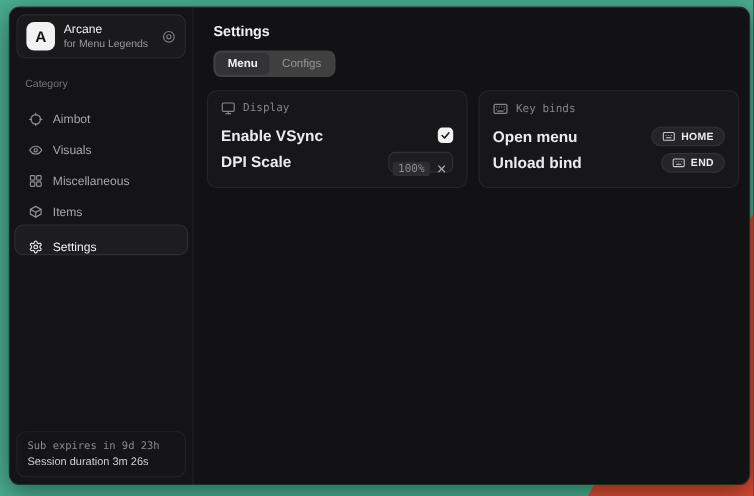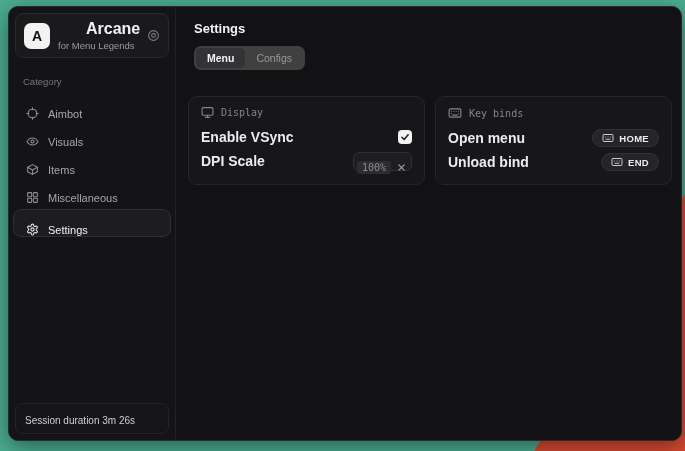--- a/index.html
+++ b/index.html
@@ -15,21 +15,21 @@
 
   
   .sidebar { width:167px; background:#141416; border-right:1px solid #232327;
     display:flex; flex-direction:column; flex-shrink:0; }
   .brand-card { margin:6px; padding:6px 8px; background:#1a1a1d; border:1px solid #2a2a2e;
     border-radius:8px; display:flex; align-items:center; gap:8px; }
   .logo { width:26px; height:26px; background:#f2f2f2; border-radius:7px;
     color:#111; font-weight:bold; font-size:14px; display:flex; align-items:center;
     justify-content:center; flex-shrink:0; }
   .brand-text { flex:1; min-width:0; }
-  .brand-title { font-size:16px; font-weight:bold; color:#f2f2f4;margin-left:28px; }
+  .brand-title { font-size:11px; font-weight:normal; color:#f2f2f4; }
   .brand-sub { font-size:9.5px; color:#9a9aa0; margin-top:2px; white-space:nowrap; }
   .brand-icon { color:#7c7c82; display:flex; }
 
   .category { font-size:9.5px; color:#76767d; margin:12px 14px 6px; }
 
   .nav { display:flex; flex-direction:column; }
   .nav-item { height:28px; display:flex; align-items:flex-end; gap:9px;
     padding:0 12px; margin:0 4px; color:#a6a6ac; font-size:11px; border-radius:8px;
     border:1px solid transparent; cursor:default; }
   .nav-item .nv-icon { display:flex; color:#8e8e94; }
@@ -43,21 +43,21 @@
   .sub-line2 { font-size:10px; color:#cfcfd3; margin-top:4px; }
 
   
   .main { flex:1; padding:14px 12px; }
   .page-title { font-size:13px; font-weight:bold; color:#f2f2f4; margin-left:6px; }
   .tabs { display:inline-flex; background:#404040; border-radius:7px; padding:2px;
     margin:10px 0 0 6px; }
   .tab { font-size:10.5px; color:#96969c; padding:4px 11px; border-radius:5px; cursor:default; }
   .tab.selected { background:#323237; color:#f2f2f4; font-weight:bold; }
 
-  .cards { display:flex; gap:10px; margin-top:26px;border-radius:26px; }
+  .cards { display:flex; gap:10px; margin-top:12px;border-radius:26px; }
   .card { width:237px; background:#17171a; border:1px solid #26262a; border-radius:9px;
     padding:9px 12px 10px; }
   .card-head { display:flex; align-items:center; gap:7px; color:#84848b;
     font-family:"DejaVu Sans Mono", monospace; font-size:10px; margin-bottom:6px; }
   .card-head .ch-icon { display:flex; color:#84848b; }
   .row { display:flex; align-items:center; justify-content:space-between; height:24px; }
   .row-label { font-size:14px; font-weight:bold; color:#ececee; }
 
   .checkbox { width:14px; height:14px; background:#f2f2f2; border-radius:4px;
     display:flex; align-items:center; justify-content:center; color:#1c1c1e; }
@@ -115,53 +115,54 @@
         <span class="nv-icon">
           <svg width="13" height="13" viewBox="0 0 24 24" fill="none" stroke="currentColor" stroke-width="2">
               <path d="M2 12s3.5-6.5 10-6.5S22 12 22 12s-3.5 6.5-10 6.5S2 12 2 12z"></path>
               <circle cx="12" cy="12" r="2.8"></circle>
             </svg>
         </span>
         <span>Visuals</span>
       </div>
       <div class="nav-item">
         <span class="nv-icon">
-          <svg width="13" height="13" viewBox="0 0 24 24" fill="none" stroke="currentColor" stroke-width="2" stroke-linejoin="round">
-              <path d="M21 8v8l-9 5-9-5V8l9-5 9 5z"></path>
-              <path d="M3 8l9 5 9-5"></path>
-              <path d="M12 13v9"></path>
-            </svg>
-        </span>
-        <span>Items</span>
-      </div>
-      <div class="nav-item">
-        <span class="nv-icon">
           <svg width="13" height="13" viewBox="0 0 24 24" fill="none" stroke="currentColor" stroke-width="2">
               <rect x="3" y="3" width="7.5" height="7.5" rx="1.5"></rect>
               <rect x="13.5" y="3" width="7.5" height="7.5" rx="1.5"></rect>
               <rect x="3" y="13.5" width="7.5" height="7.5" rx="1.5"></rect>
               <rect x="13.5" y="13.5" width="7.5" height="7.5" rx="1.5"></rect>
             </svg>
         </span>
         <span>Miscellaneous</span>
       </div>
+      <div class="nav-item">
+        <span class="nv-icon">
+          <svg width="13" height="13" viewBox="0 0 24 24" fill="none" stroke="currentColor" stroke-width="2" stroke-linejoin="round">
+              <path d="M21 8v8l-9 5-9-5V8l9-5 9 5z"></path>
+              <path d="M3 8l9 5 9-5"></path>
+              <path d="M12 13v9"></path>
+            </svg>
+        </span>
+        <span>Items</span>
+      </div>
       <div class="nav-item selected">
         <span class="nv-icon">
           <svg width="13" height="13" viewBox="0 0 24 24" fill="none" stroke="currentColor" stroke-width="2" stroke-linejoin="round">
               <path d="M12.22 2h-.44a2 2 0 0 0-2 2v.18a2 2 0 0 1-1 1.73l-.43.25a2 2 0 0 1-2 0l-.15-.08a2 2 0 0 0-2.73.73l-.22.38a2 2 0 0 0 .73 2.73l.15.1a2 2 0 0 1 1 1.72v.51a2 2 0 0 1-1 1.74l-.15.09a2 2 0 0 0-.73 2.73l.22.38a2 2 0 0 0 2.73.73l.15-.08a2 2 0 0 1 2 0l.43.25a2 2 0 0 1 1 1.73V20a2 2 0 0 0 2 2h.44a2 2 0 0 0 2-2v-.18a2 2 0 0 1 1-1.73l.43-.25a2 2 0 0 1 2 0l.15.08a2 2 0 0 0 2.73-.73l.22-.39a2 2 0 0 0-.73-2.73l-.15-.08a2 2 0 0 1-1-1.74v-.5a2 2 0 0 1 1-1.74l.15-.09a2 2 0 0 0 .73-2.73l-.22-.38a2 2 0 0 0-2.73-.73l-.15.08a2 2 0 0 1-2 0l-.43-.25a2 2 0 0 1-1-1.73V4a2 2 0 0 0-2-2z"></path>
               <circle cx="12" cy="12" r="3"></circle>
             </svg>
         </span>
         <span>Settings</span>
       </div>
     </div>
 
     <div class="sb-spacer"></div>
 
     <div class="sub-box">
+      <div class="sub-line1">Sub expires in 9d 23h</div>
       <div class="sub-line2">Session duration 3m 26s</div>
     </div>
   </div>
 
   <div class="main">
     <div class="page-title">Settings</div>
 
     <div class="tabs">
       <div class="tab selected">Menu</div>
       <div class="tab">Configs</div>

